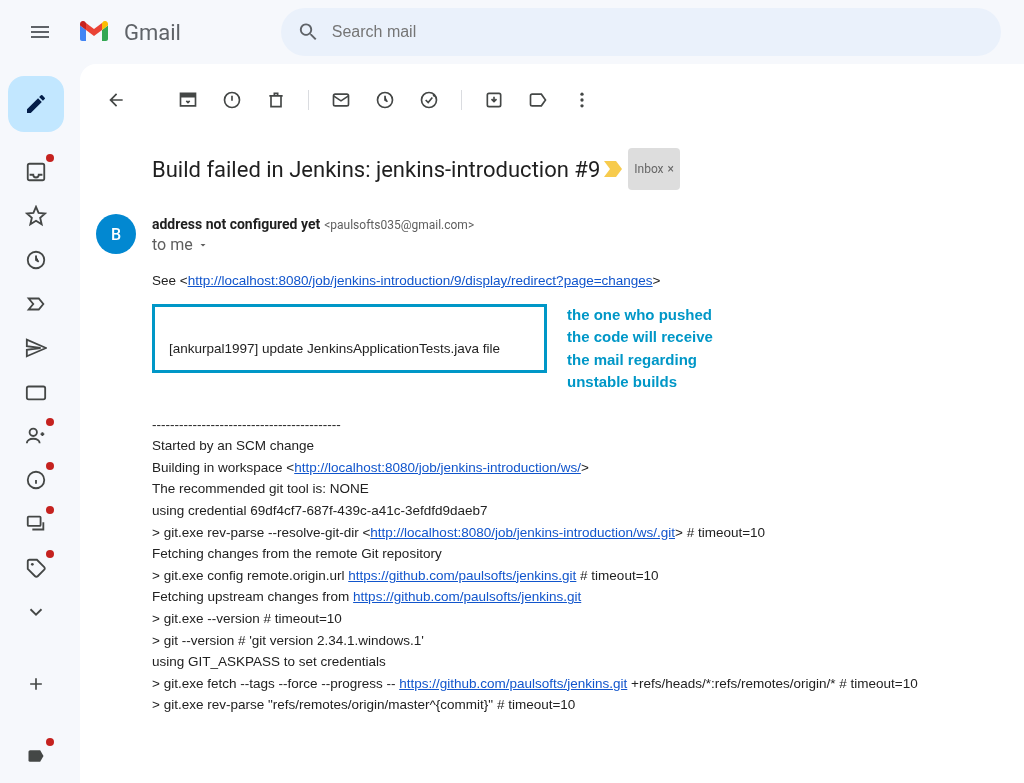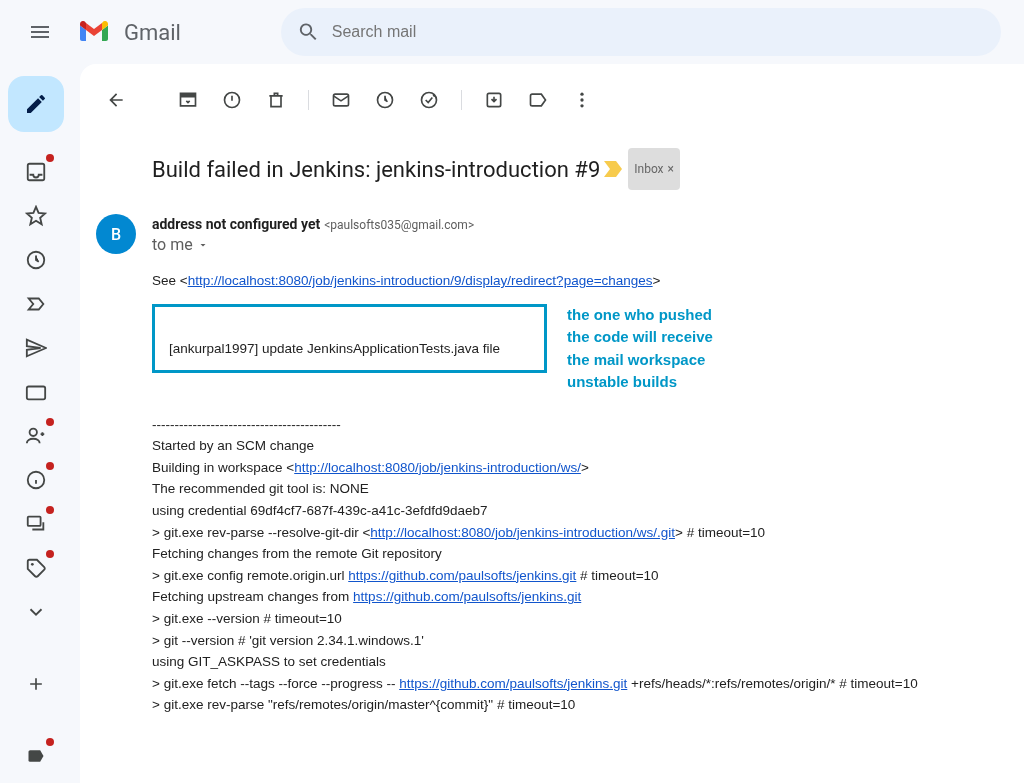--- a/index.html
+++ b/index.html
@@ -446,21 +446,21 @@
         </p>
 
         <div class="changes-row">
           <div class="changes-box">
             <br>
             <p>[ankurpal1997] update JenkinsApplicationTests.java file</p>
           </div>
           <div class="annotation">
             <div>the one who pushed</div>
             <div>the code will receive</div>
-            <div>the mail workspace</div>
+            <div>the mail regarding</div>
             <div>unstable builds</div>
           </div>
         </div>
 
         <div class="log">
           <p>------------------------------------------</p>
           <p>Started by an SCM change</p>
           <p><span>Building in workspace &lt;</span><a href="#">http://localhost:8080/job/jenkins-introduction/ws/</a><span>&gt;</span></p>
           <p>The recommended git tool is: NONE</p>
           <p>using credential 69df4cf7-687f-439c-a41c-3efdfd9daeb7</p>

